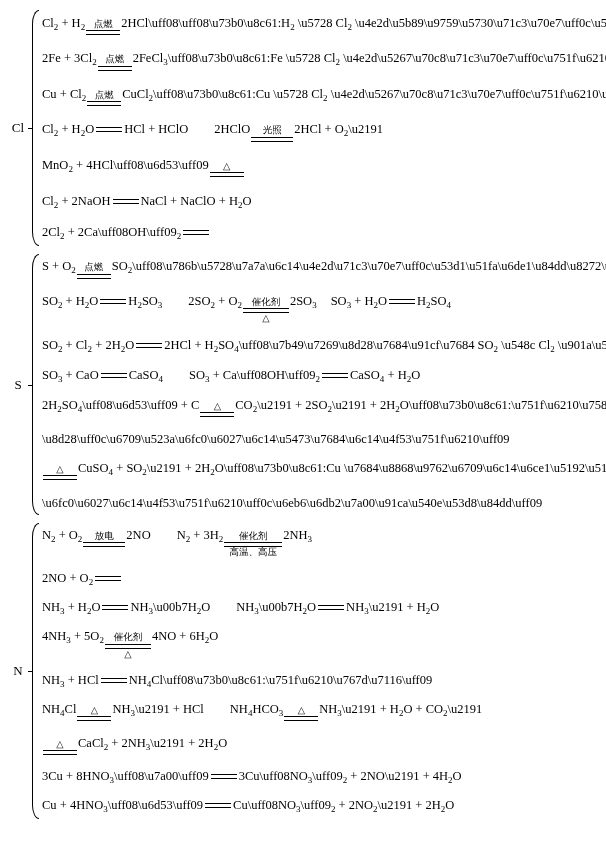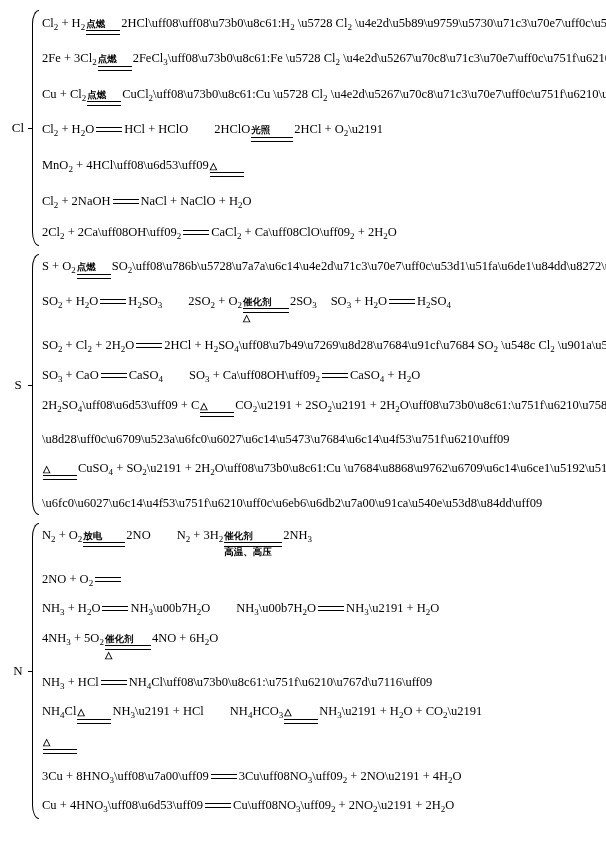--- a/index.html
+++ b/index.html
@@ -88,23 +88,22 @@
   }
   .sub {
     font-size: 9px;
     vertical-align: -0.28em;
   }
   
   .rxn {
     display: inline-block;
     position: relative;
     vertical-align: middle;
-    text-align: left;
+    text-align: center;
     margin: 0 1px;
-    font-weight: bold;
   }
   .rxn .above {
     display: block;
     font-size: 9.5px;
     line-height: 1;
     margin-bottom: 0px;
     white-space: nowrap;
   }
   .rxn .below {
     display: block;
@@ -245,21 +244,20 @@
           <span>Cl<span class="sub">2</span> + 2NaOH</span>
           <span class="eqsign"></span>
           <span>NaCl + NaClO + H<span class="sub">2</span>O</span>
         </span>
       </div>
 
       <div class="eq">
         <span class="eq-row">
           <span>2Cl<span class="sub">2</span> + 2Ca\uff08OH\uff09<span class="sub">2</span></span>
           <span class="eqsign"></span>
-          <span>CaCl<span class="sub">2</span> + Ca\uff08ClO\uff09<span class="sub">2</span> + 2H<span class="sub">2</span>O</span>
         </span>
       </div>
 
     </div>
   </div>
 
   <div class="group sec sec-2">
     <div class="group-label">S</div>
     <div class="brace"></div>
     <div class="eqs">
@@ -429,20 +427,21 @@
           <span>NH<span class="sub">3</span>\u2191 + H<span class="sub">2</span>O + CO<span class="sub">2</span>\u2191</span>
         </span>
       </div>
 
       <div class="eq">
         <span class="eq-row">
           <span class="rxn w34">
             <span class="above delta">△</span>
             <span class="arrow eqline"></span>
           </span>
+          <span>CaCl<span class="sub">2</span> + 2NH<span class="sub">3</span>\u2191 + 2H<span class="sub">2</span>O</span>
         </span>
       </div>
 
       <div class="eq">
         <span class="eq-row">
           <span>3Cu + 8HNO<span class="sub">3</span>\uff08\u7a00\uff09</span>
           <span class="eqsign"></span>
           <span>3Cu\uff08NO<span class="sub">3</span>\uff09<span class="sub">2</span> + 2NO\u2191 + 4H<span class="sub">2</span>O</span>
         </span>
       </div>

